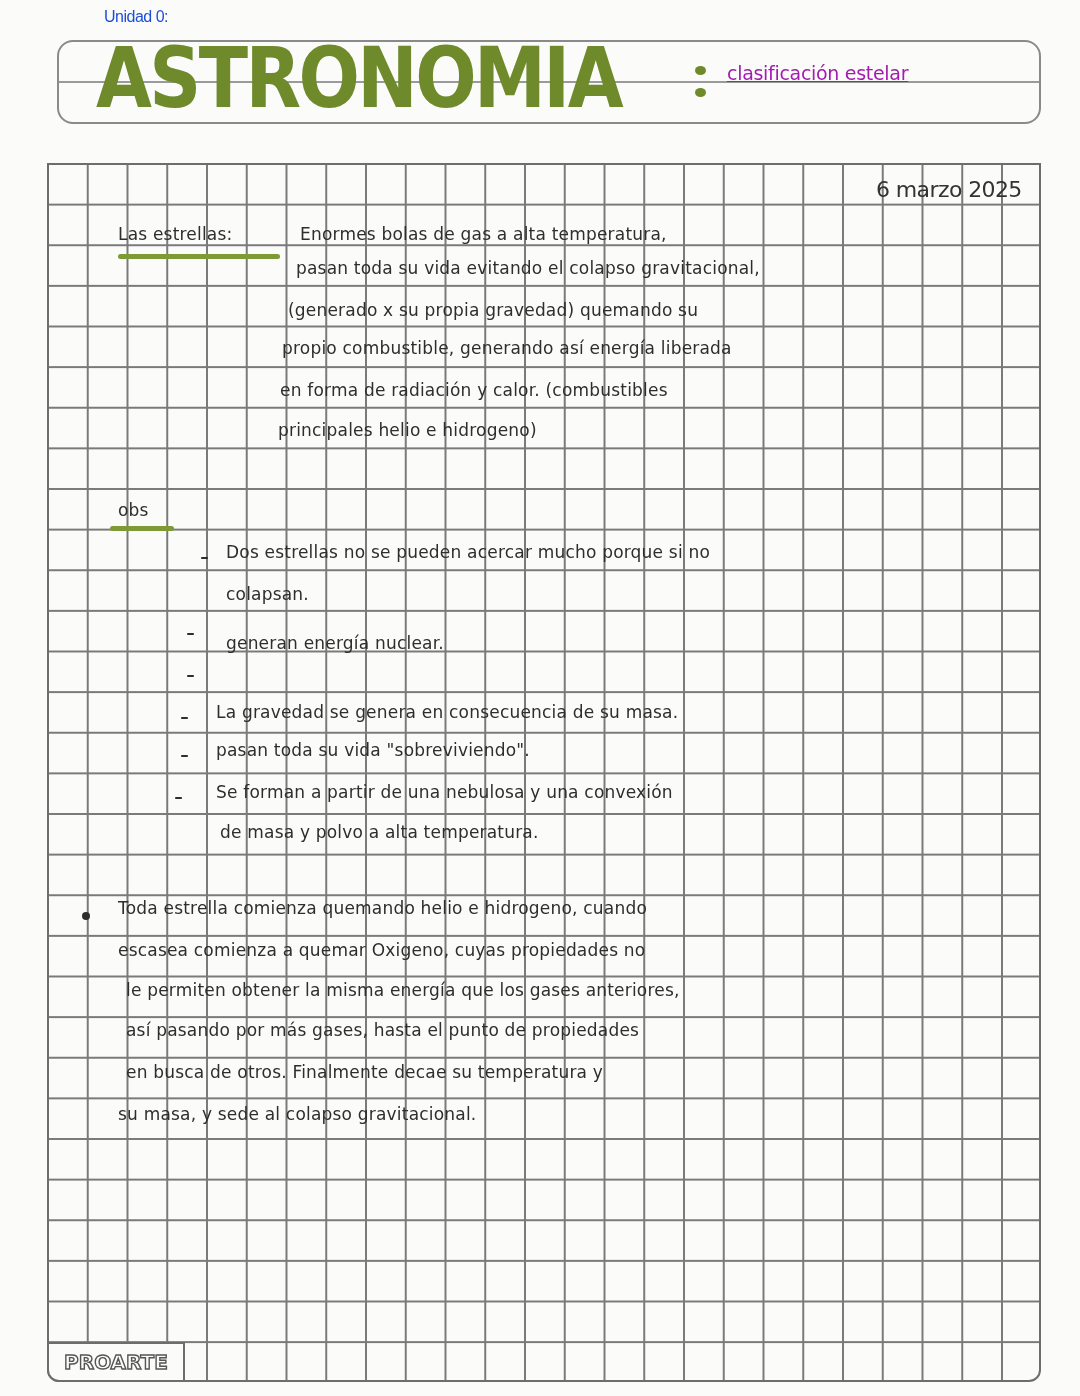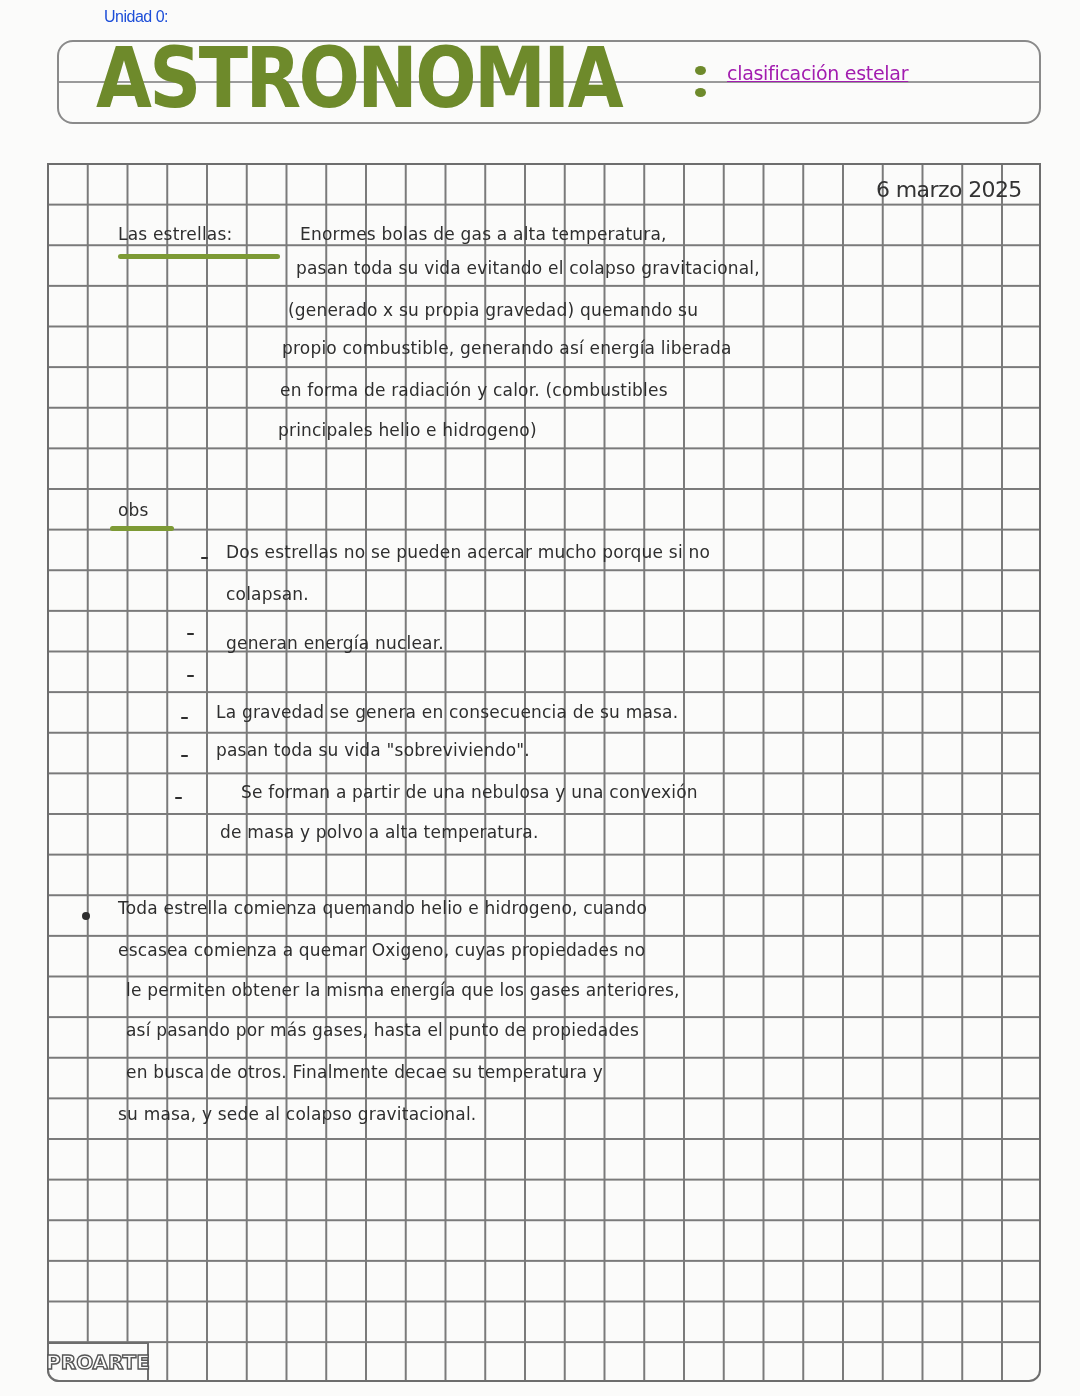--- a/index.html
+++ b/index.html
@@ -14,21 +14,21 @@
     position: absolute; left: 47px; top: 163px; width: 994px; height: 1219px;
     border: 2px solid #6d6d6d; border-radius: 0 0 12px 12px;
     box-sizing: border-box;
     background-image:
       linear-gradient(to right, #7a7a7a 0, #7a7a7a 2px, transparent 2px),
       linear-gradient(to bottom, #7a7a7a 0, #7a7a7a 2px, transparent 2px);
     background-size: 39.76px 40.63px;
     background-position: -2px -2px;
   }
   .brand-cell {
-    position: absolute; left: 47px; top: 1342px; width: 102px; height: 40px;
+    position: absolute; left: 47px; top: 1342px; width: 138px; height: 40px;
     background: #fbfbfa; border-left: 2px solid #6d6d6d; border-bottom: 2px solid #6d6d6d;
     border-right: 2px solid #6d6d6d; border-top: 2px solid #6d6d6d;
     border-radius: 0 0 0 12px; box-sizing: border-box;
     display: flex; align-items: center; justify-content: center;
   }
   .brand-text {
     font-family: "DejaVu Sans", sans-serif; font-weight: bold; font-size: 20px;
     color: #fbfbfa; letter-spacing: 0px;
     -webkit-text-stroke: 1.4px #555;
   }
@@ -100,21 +100,21 @@
   <div class="hl" style="left:226px; top:542px;">Dos estrellas no se pueden acercar mucho porque si no</div>
   <div class="hl" style="left:226px; top:584px;">colapsan.</div>
   <div class="dash" style="left:186px; top:618px;">-</div>
   <div class="hl" style="left:226px; top:633px;">generan energía nuclear.</div>
   <div class="dash" style="left:186px; top:660px;">-</div>
   <div class="dash" style="left:180px; top:702px;">-</div>
   <div class="hl" style="left:216px; top:702px;">La gravedad se genera en consecuencia de su masa.</div>
   <div class="dash" style="left:180px; top:740px;">-</div>
   <div class="hl" style="left:216px; top:740px;">pasan toda su vida "sobreviviendo".</div>
   <div class="dash" style="left:174px; top:782px;">-</div>
-  <div class="hl" style="left:216px; top:782px;margin-left:25px;">Se forman a partir de una nebulosa y una convexión</div>
+  <div class="hl" style="left:216px; top:782px;">Se forman a partir de una nebulosa y una convexión</div>
   <div class="hl" style="left:220px; top:822px;">de masa y polvo a alta temperatura.</div>
 
   <div class="bullet" style="left:82px; top:912px;"></div>
   <div class="hl" style="left:118px; top:898px;">Toda estrella comienza quemando helio e hidrogeno, cuando</div>
   <div class="hl" style="left:118px; top:940px;">escasea comienza a quemar Oxigeno, cuyas propiedades no</div>
   <div class="hl" style="left:126px; top:980px;">le permiten obtener la misma energía que los gases anteriores,</div>
   <div class="hl" style="left:126px; top:1020px;">así pasando por más gases, hasta el punto de propiedades</div>
   <div class="hl" style="left:126px; top:1062px;">en busca de otros. Finalmente decae su temperatura y</div>
   <div class="hl" style="left:118px; top:1104px;">su masa, y sede al colapso gravitacional.</div>
 

